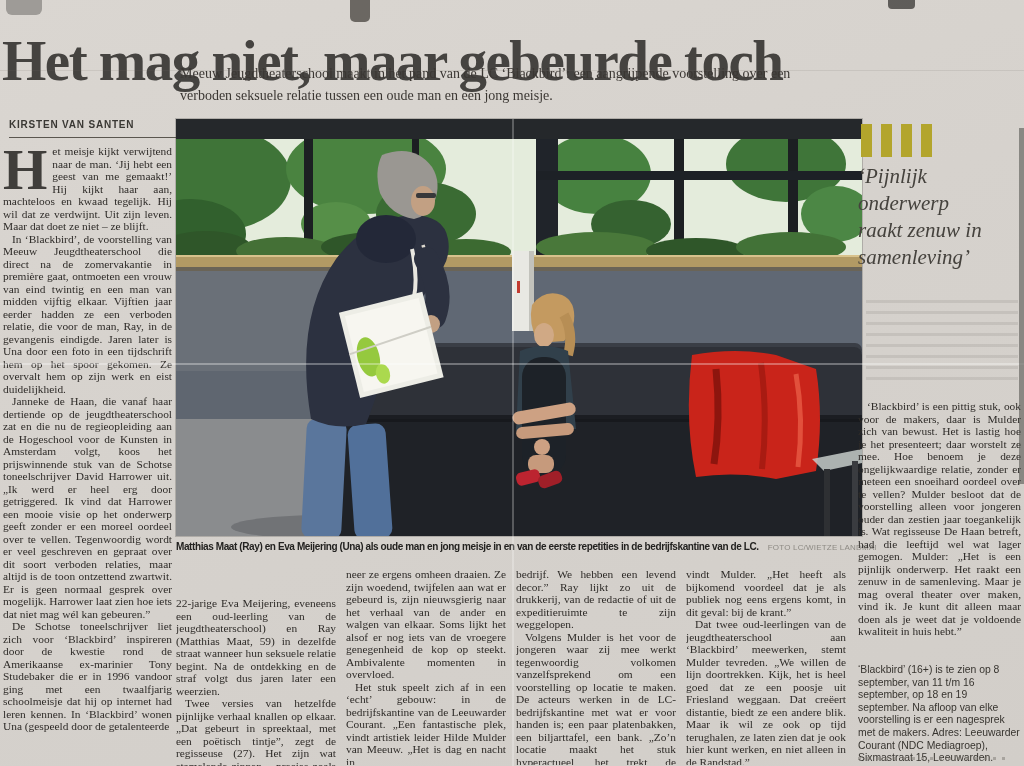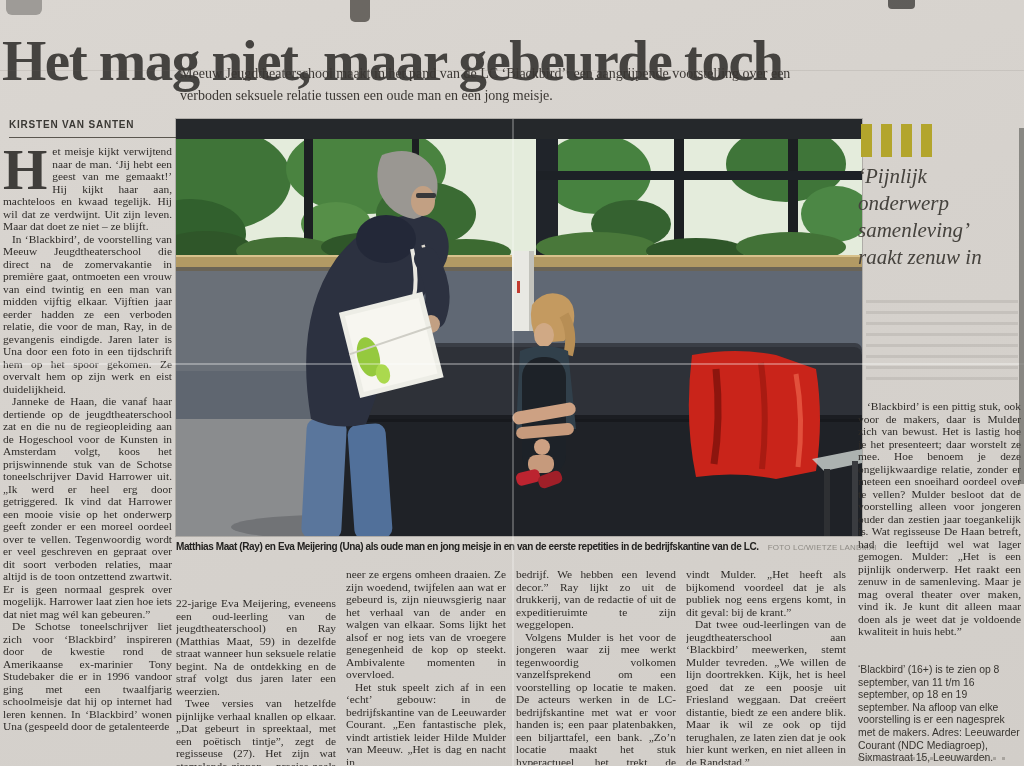--- a/index.html
+++ b/index.html
@@ -209,22 +209,22 @@
 
   <div class="qbars">
     <i></i>
       <i></i>
       <i></i>
       <i></i>
   </div>
   <div class="pullquote">
     <div>‘Pijnlijk</div>
     <div>onderwerp</div>
+    <div>raakt zenuw in</div>
     <div>samenleving’</div>
-    <div>raakt zenuw in</div>
   </div>
   <div class="rcol btxt">
     <p class="ind">‘Blackbird’ is een pittig stuk, ook voor de makers, daar is Mulder zich van bewust. Het is lastig hoe je het presenteert; daar worstelt ze mee. Hoe benoem je deze ongelijkwaardige relatie, zonder er meteen een snoeihard oordeel over te vellen? Mulder besloot dat de voorstelling alleen voor jongeren ouder dan zestien jaar toegankelijk is. Wat regisseuse De Haan betreft, had die leeftijd wel wat lager gemogen. Mulder: „Het is een pijnlijk onderwerp. Het raakt een zenuw in de samenleving. Maar je mag overal theater over maken, vind ik. Je kunt dit alleen maar doen als je weet dat je voldoende kwaliteit in huis hebt.”</p>
   </div>
   <div class="infobox">‘Blackbird’ (16+) is te zien op 8 september, van 11 t/m 16 september, op 18 en 19 september. Na afloop van elke voorstelling is er een nagesprek met de makers. Adres: Leeuwarder Courant (NDC Mediagroep), Sixmastraat 15, Leeuwarden. Kaartverkoop: www.meeuw-jts.nl</div>
 
   <div class="bleed"></div>
   <div class="crease-h"></div>
   <div class="crease-h2"></div>
   <div class="crease-v"></div>

